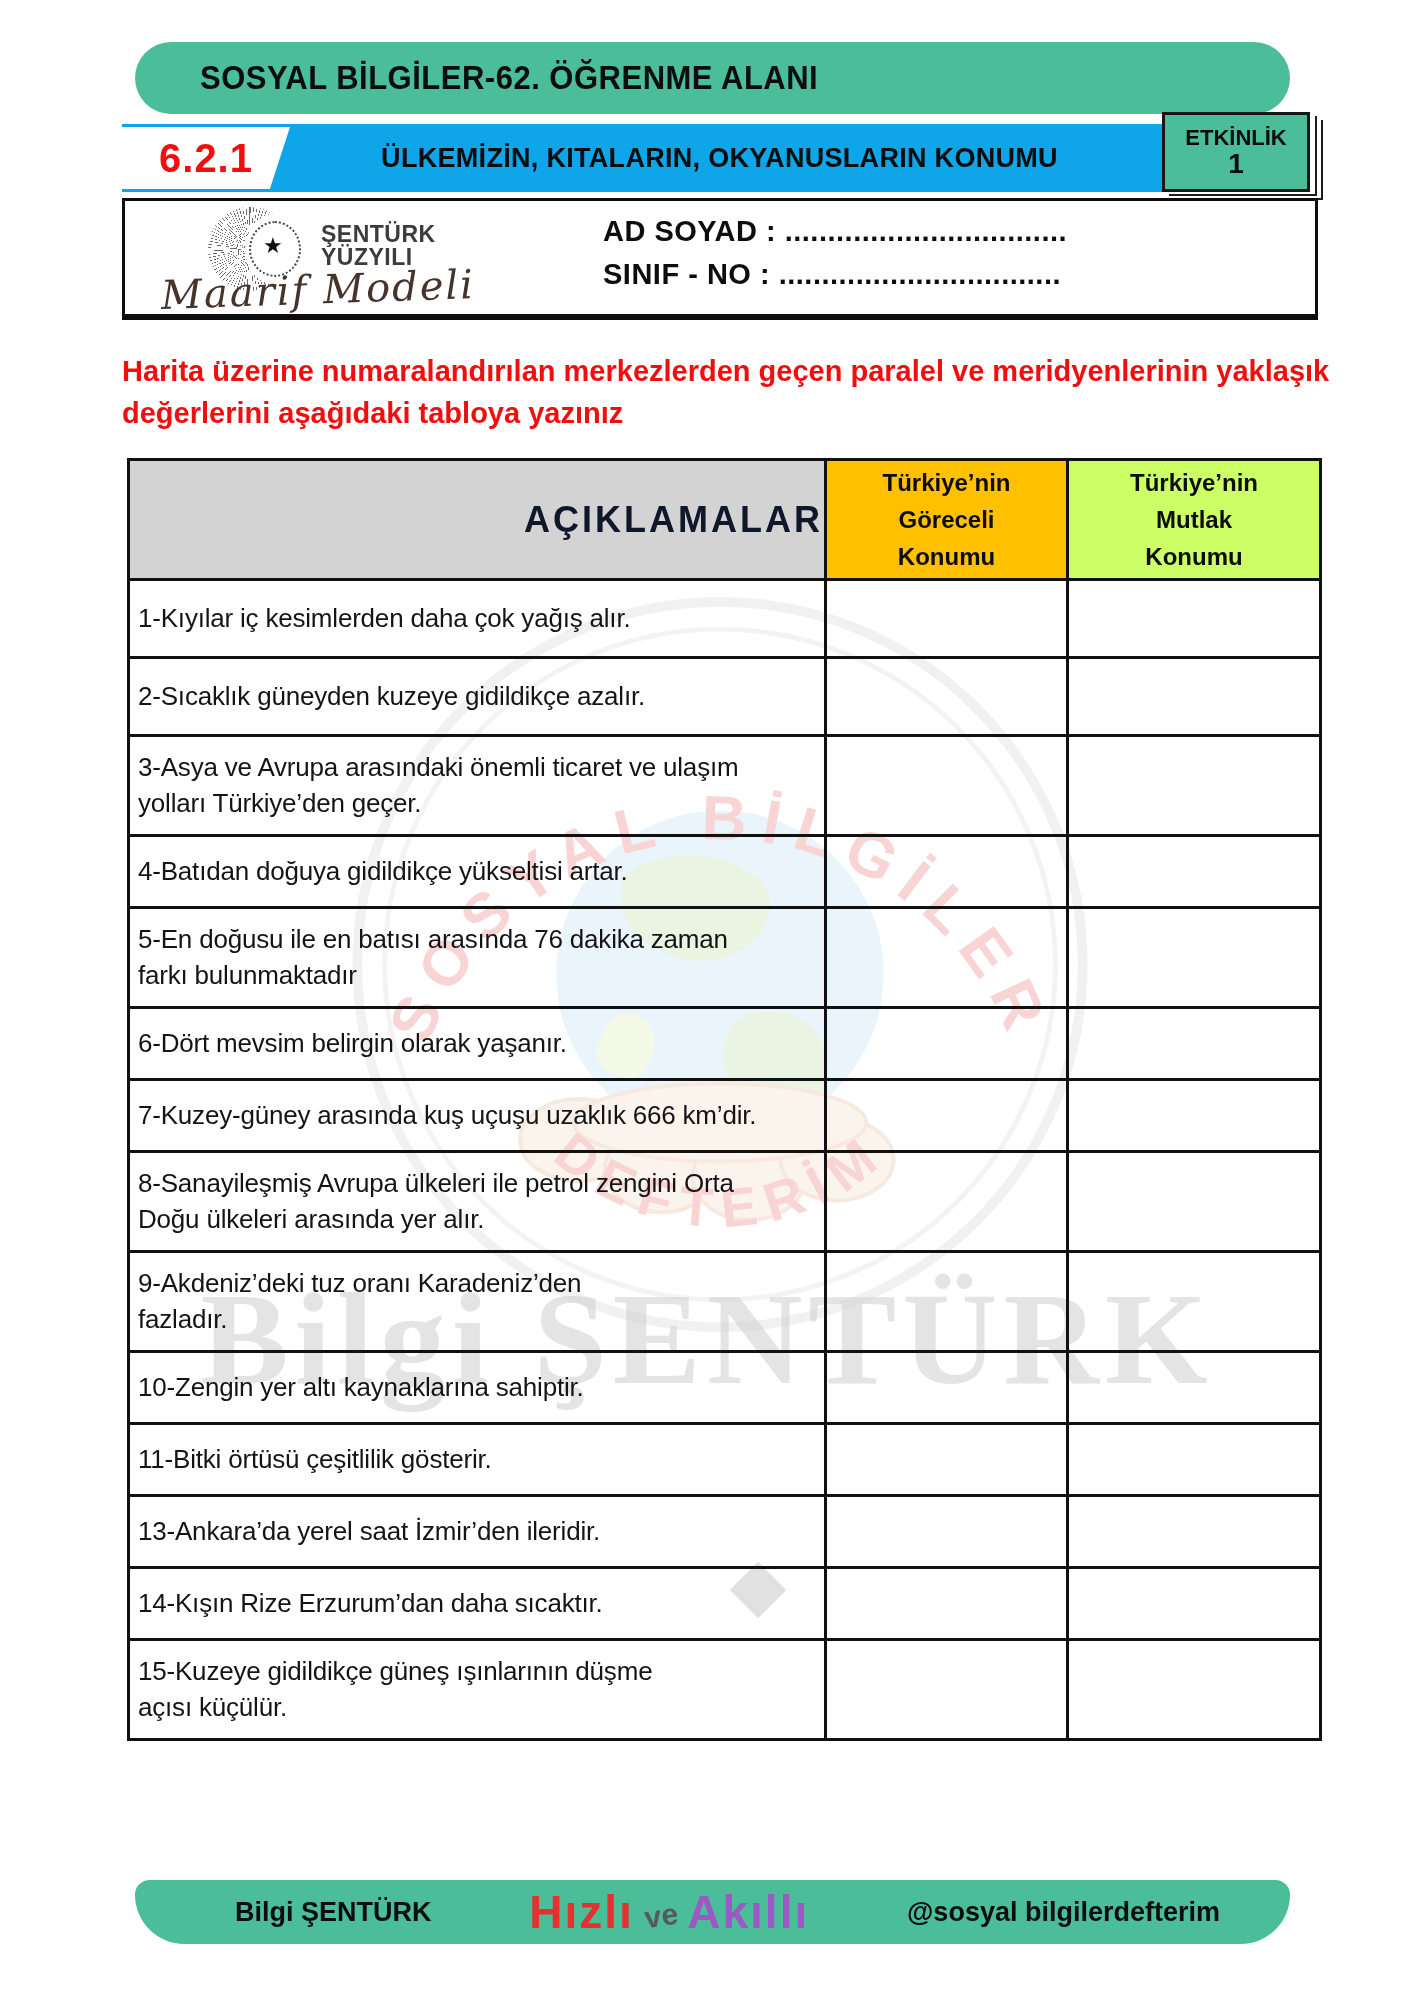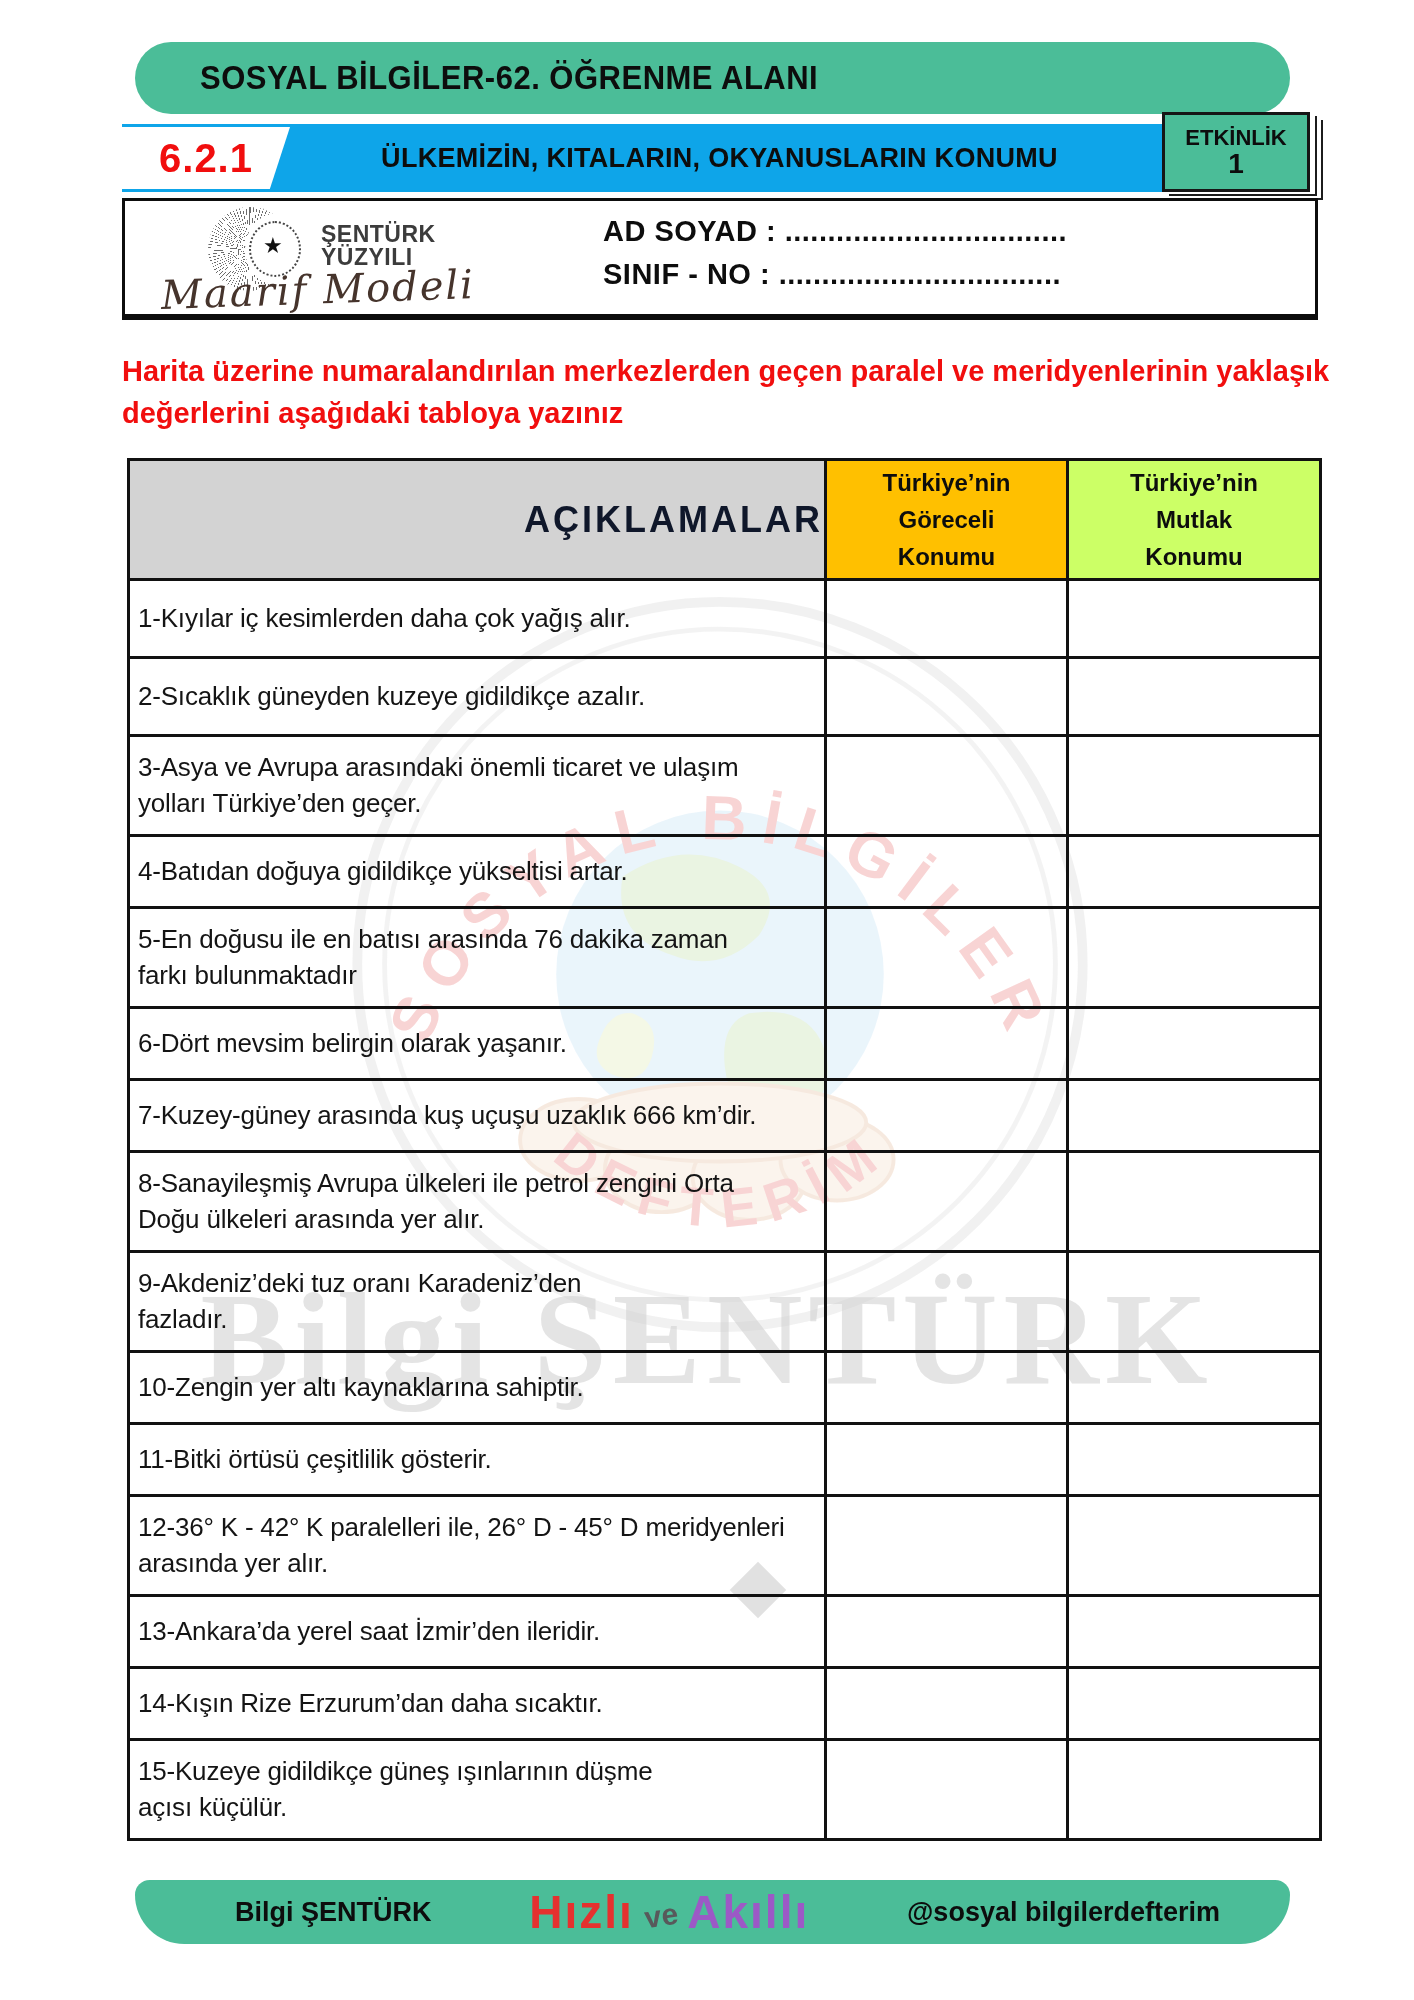--- a/index.html
+++ b/index.html
@@ -243,26 +243,20 @@
     <tr style="height:72px">
           <td class="stmt">10-Zengin yer altı kaynaklarına sahiptir.</td>
           <td class="ans"></td>
           <td class="ans"></td>
         </tr>
     <tr style="height:72px">
           <td class="stmt">11-Bitki örtüsü çeşitlilik gösterir.</td>
           <td class="ans"></td>
           <td class="ans"></td>
         </tr>
-    <tr style="height:100px">
-          <td class="stmt">12-36° K - 42° K paralelleri ile, 26° D - 45° D meridyenleri
-arasında yer alır.</td>
-          <td class="ans"></td>
-          <td class="ans"></td>
-        </tr>
     <tr style="height:72px">
           <td class="stmt">13-Ankara’da yerel saat İzmir’den ileridir.</td>
           <td class="ans"></td>
           <td class="ans"></td>
         </tr>
     <tr style="height:72px">
           <td class="stmt">14-Kışın Rize Erzurum’dan daha sıcaktır.</td>
           <td class="ans"></td>
           <td class="ans"></td>
         </tr>

